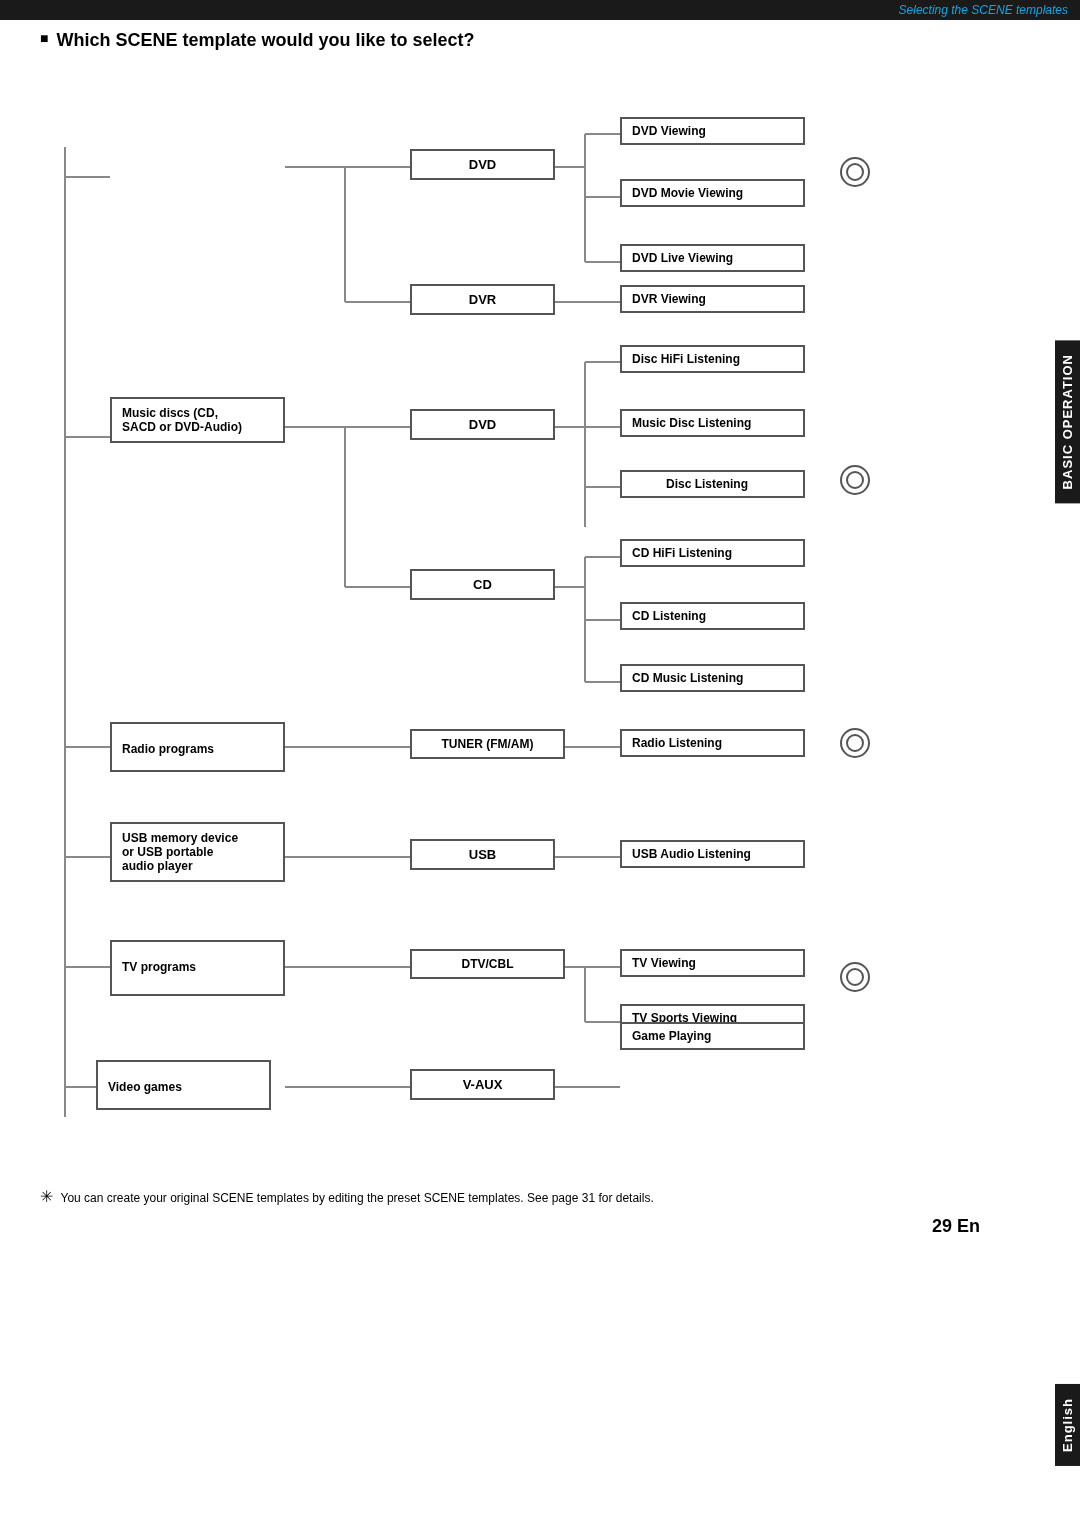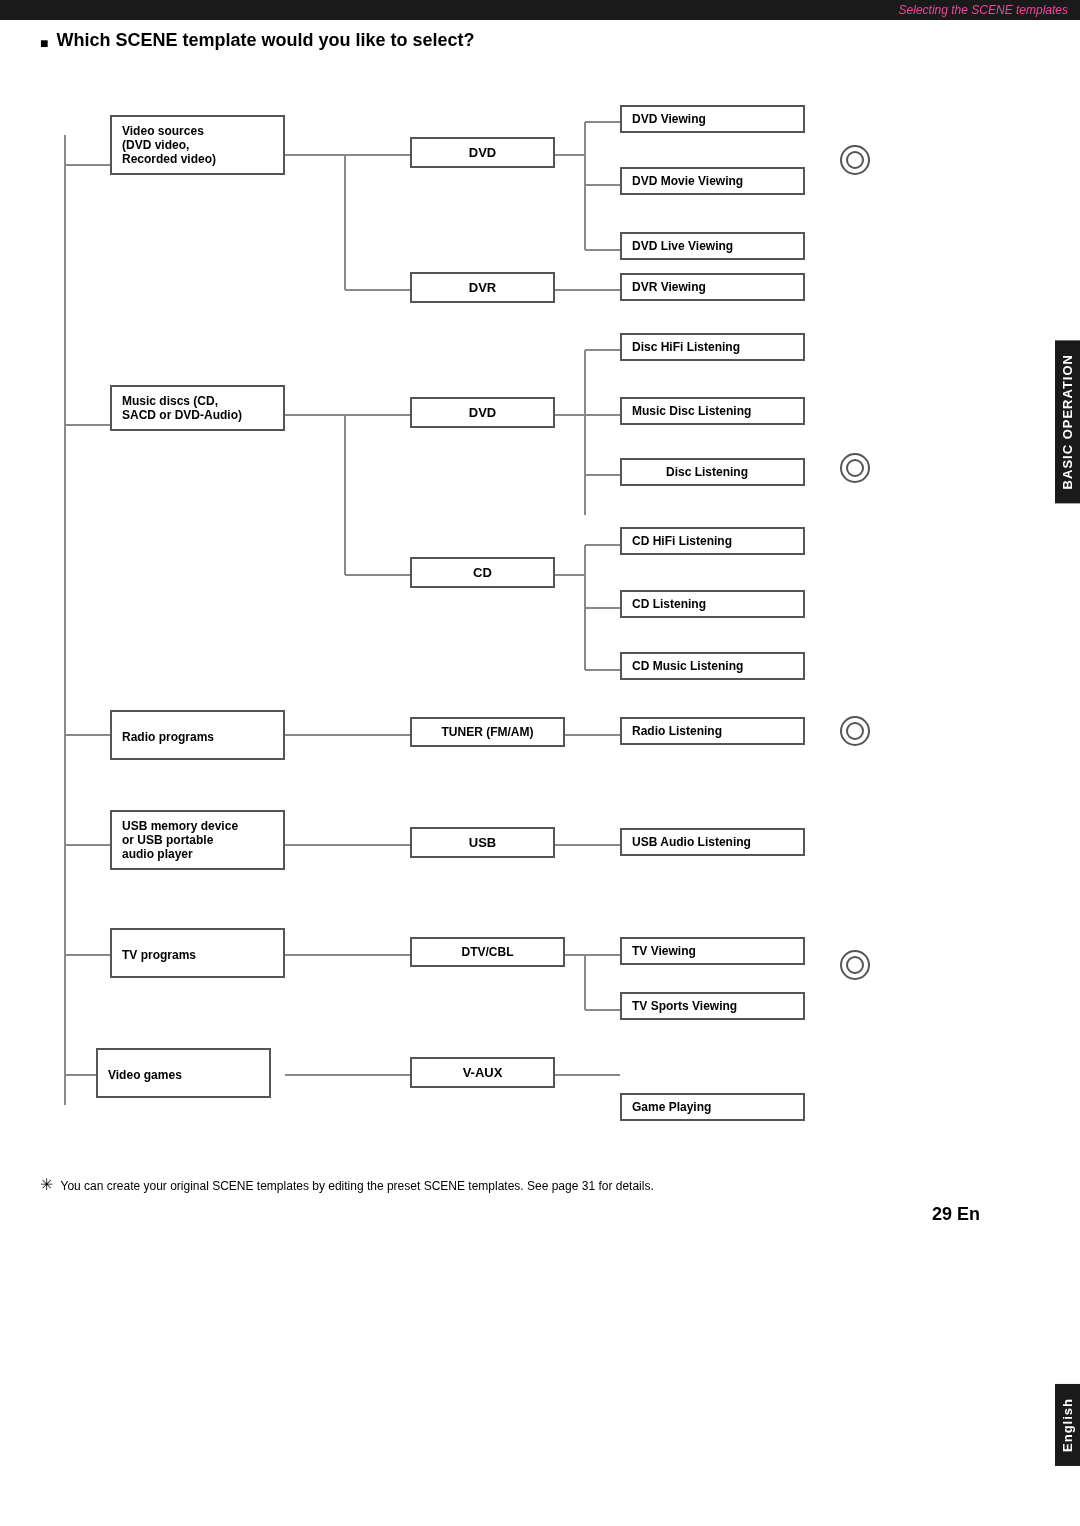--- a/index.html
+++ b/index.html
@@ -9,21 +9,21 @@
       font-size: 13px;
       color: #000;
       width: 1080px;
       min-height: 1526px;
       position: relative;
     }
 
     
     .top-bar {
       background: #1a1a1a;
-      color: #ec4899;
+      color: #0ea5e9;
       font-style: italic;
       font-size: 12px;
       text-align: right;
       padding: 3px 12px;
     }
 
     
     .side-tab {
       position: absolute;
       right: 0;
@@ -55,23 +55,23 @@
     }
 
     .main-content {
       padding: 10px 40px 20px 40px;
       position: relative;
     }
 
     .page-title {
       font-size: 18px;
       font-weight: bold;
-      margin-bottom: 4px;
+      margin-bottom: 16px;
       display: flex;
-      align-items: flex-end;
+      align-items: flex-start;
       gap: 8px;
     }
 
     .page-title::before {
       content: '■';
       font-size: 14px;
     }
 
     
     .col-headers {
@@ -265,37 +265,34 @@
       <line x1="515" y1="900" x2="545" y2="900" stroke="#888" stroke-width="2"></line>
       <line x1="545" y1="900" x2="545" y2="955" stroke="#888" stroke-width="2"></line>
       <line x1="545" y1="900" x2="580" y2="900" stroke="#888" stroke-width="2"></line>
       <line x1="545" y1="955" x2="580" y2="955" stroke="#888" stroke-width="2"></line>
 
       <line x1="25" y1="1020" x2="70" y2="1020" stroke="#888" stroke-width="2"></line>
       <line x1="245" y1="1020" x2="370" y2="1020" stroke="#888" stroke-width="2"></line>
       <line x1="515" y1="1020" x2="580" y2="1020" stroke="#888" stroke-width="2"></line>
     </svg>
 
-    <div class="source-box" style="left:70px; top:60px;">
-      Video sources<br>(DVD video,<br>Recorded video)
-    </div>
 
     <div class="source-box" style="left:70px; top:330px;">
       Music discs (CD,<br>SACD or DVD-Audio)
     </div>
 
     <div class="source-box" style="left:70px; top:655px; height:50px; line-height:36px;">
       Radio programs
     </div>
 
     <div class="source-box" style="left:70px; top:755px;">
       USB memory device<br>or USB portable<br>audio player
     </div>
 
-    <div class="source-box" style="left:70px; top:873px; height:50px; line-height:36px;">
+    <div class="source-box" style="left:70px; top:873px; height:56px; line-height:36px;">
       TV programs
     </div>
 
     <div class="source-box" style="left:56px; top:993px; height:50px; line-height:36px;">
       Video games
     </div>
 
     <div class="component-box" style="left:370px; top:82px;">DVD</div>
 
     <div class="component-box" style="left:370px; top:217px;">DVR</div>
@@ -333,21 +330,21 @@
     <div class="scene-box" style="left:580px; top:597px;">CD Music Listening</div>
 
     <div class="scene-box" style="left:580px; top:662px; font-weight:bold;">Radio Listening</div>
 
     <div class="scene-box" style="left:580px; top:773px;">USB Audio Listening</div>
 
     <div class="scene-box" style="left:580px; top:882px;">TV Viewing</div>
 
     <div class="scene-box" style="left:580px; top:937px;">TV Sports Viewing</div>
 
-    <div class="scene-box" style="left:580px; top:1038px;">Game Playing</div>
+    <div class="scene-box" style="left:580px; top:955px;">Game Playing</div>
 
     <div class="circle-btn" style="left:800px; top:90px;">
       <div class="circle-inner"></div>
     </div>
 
     <div class="circle-btn" style="left:800px; top:398px;">
       <div class="circle-inner"></div>
     </div>
 
     <div class="circle-btn" style="left:800px; top:661px;">

